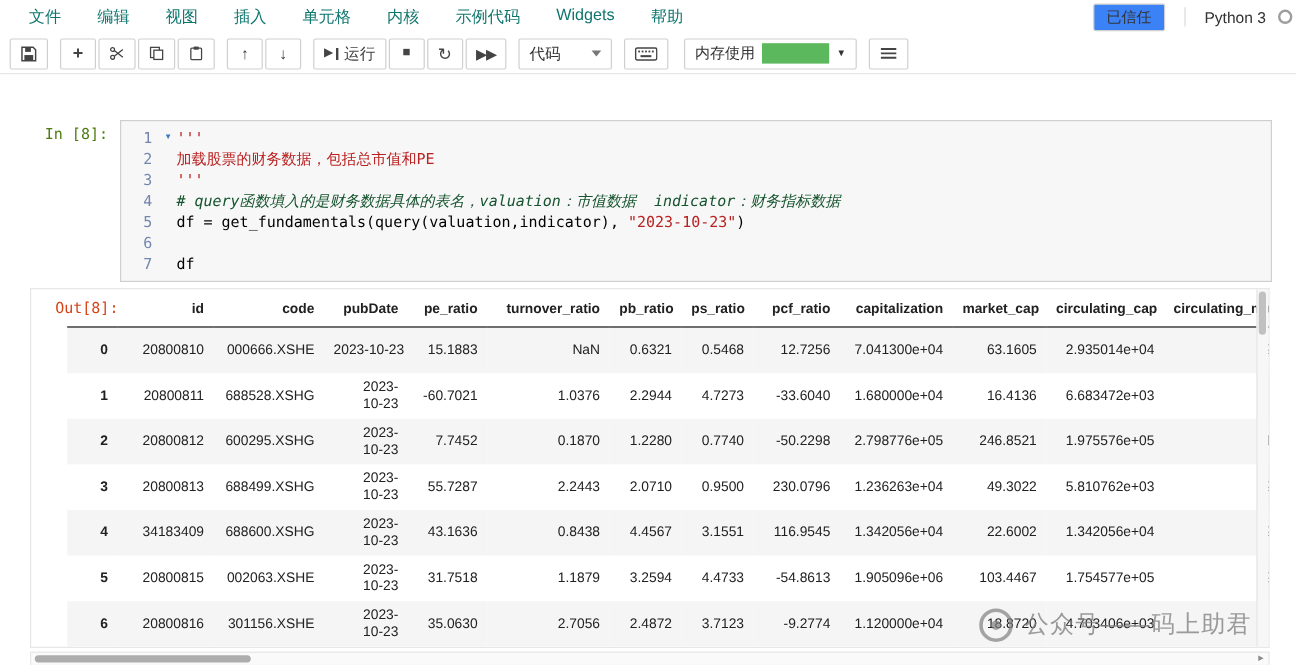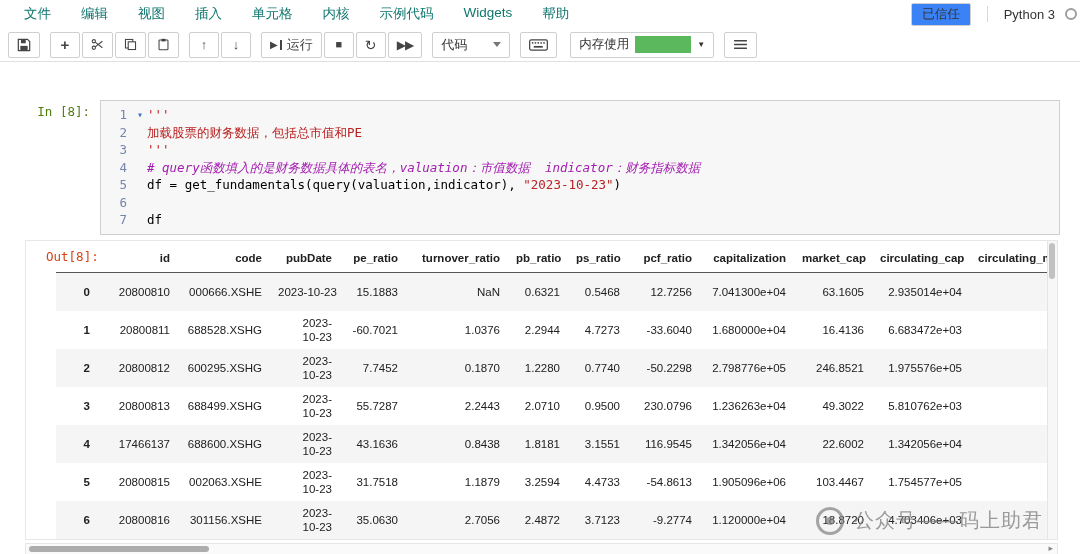--- a/index.html
+++ b/index.html
@@ -50,21 +50,21 @@
     font-family:"DejaVu Sans Mono",monospace; font-size:12.5px; white-space:nowrap; }
   .prompt.in { color:#4d7c0f; }
   .prompt.out { color:#D84315; }
   .codebox { flex:1; background:#f7f7f7; border:1px solid #cfcfcf; padding:5px 0; }
   .code-line { display:flex; line-height:17.5px; font-family:"DejaVu Sans Mono",monospace;
     font-size:12.5px; }
   .ln { width:32px; flex:none; text-align:right; padding-right:6px; color:#7486ad; }
   .fold { width:14px; flex:none; color:#3b7bbf; font-size:10px; text-align:center; }
   .ct { white-space:pre; color:#000; }
   .ct .str { color:#BA2121; }
-  .ct .com { color:#a21caf; font-style:italic; }
+  .ct .com { color:#14532d; font-style:italic; }
   .ct .code { color:#000; }
 
   
   .output-row { margin-top:5px; }
   .outbox { position:relative; margin-left:25px; width:1033px; height:300px;
     overflow:hidden; background:#fff; border:1px solid #e7e7e7; }
   .outbox .prompt.out { position:absolute; left:-78px0; }
   .out-abs { position:absolute; top:8px; left:20px; width:auto; padding:0;
     text-align:left; }
   table.df { border-collapse:collapse; table-layout:fixed; width:1044px;
@@ -356,27 +356,27 @@
                   <td>2.0710</td>
                   <td>0.9500</td>
                   <td>230.0796</td>
                   <td>1.236263e+04</td>
                   <td>49.3022</td>
                   <td>5.810762e+03</td>
                   <td class="lastcol">2</td>
                 </tr>
                 <tr>
                   <td class="idx">4</td>
-                  <td>17466137</td>
+                  <td>34183409</td>
                   <td>688600.XSHG</td>
                   <td class="pubdate">2023-
 10-23</td>
                   <td>43.1636</td>
                   <td>0.8438</td>
-                  <td>1.8181</td>
+                  <td>4.4567</td>
                   <td>3.1551</td>
                   <td>116.9545</td>
                   <td>1.342056e+04</td>
                   <td>22.6002</td>
                   <td>1.342056e+04</td>
                   <td class="lastcol">2</td>
                 </tr>
                 <tr>
                   <td class="idx">5</td>
                   <td>20800815</td>

